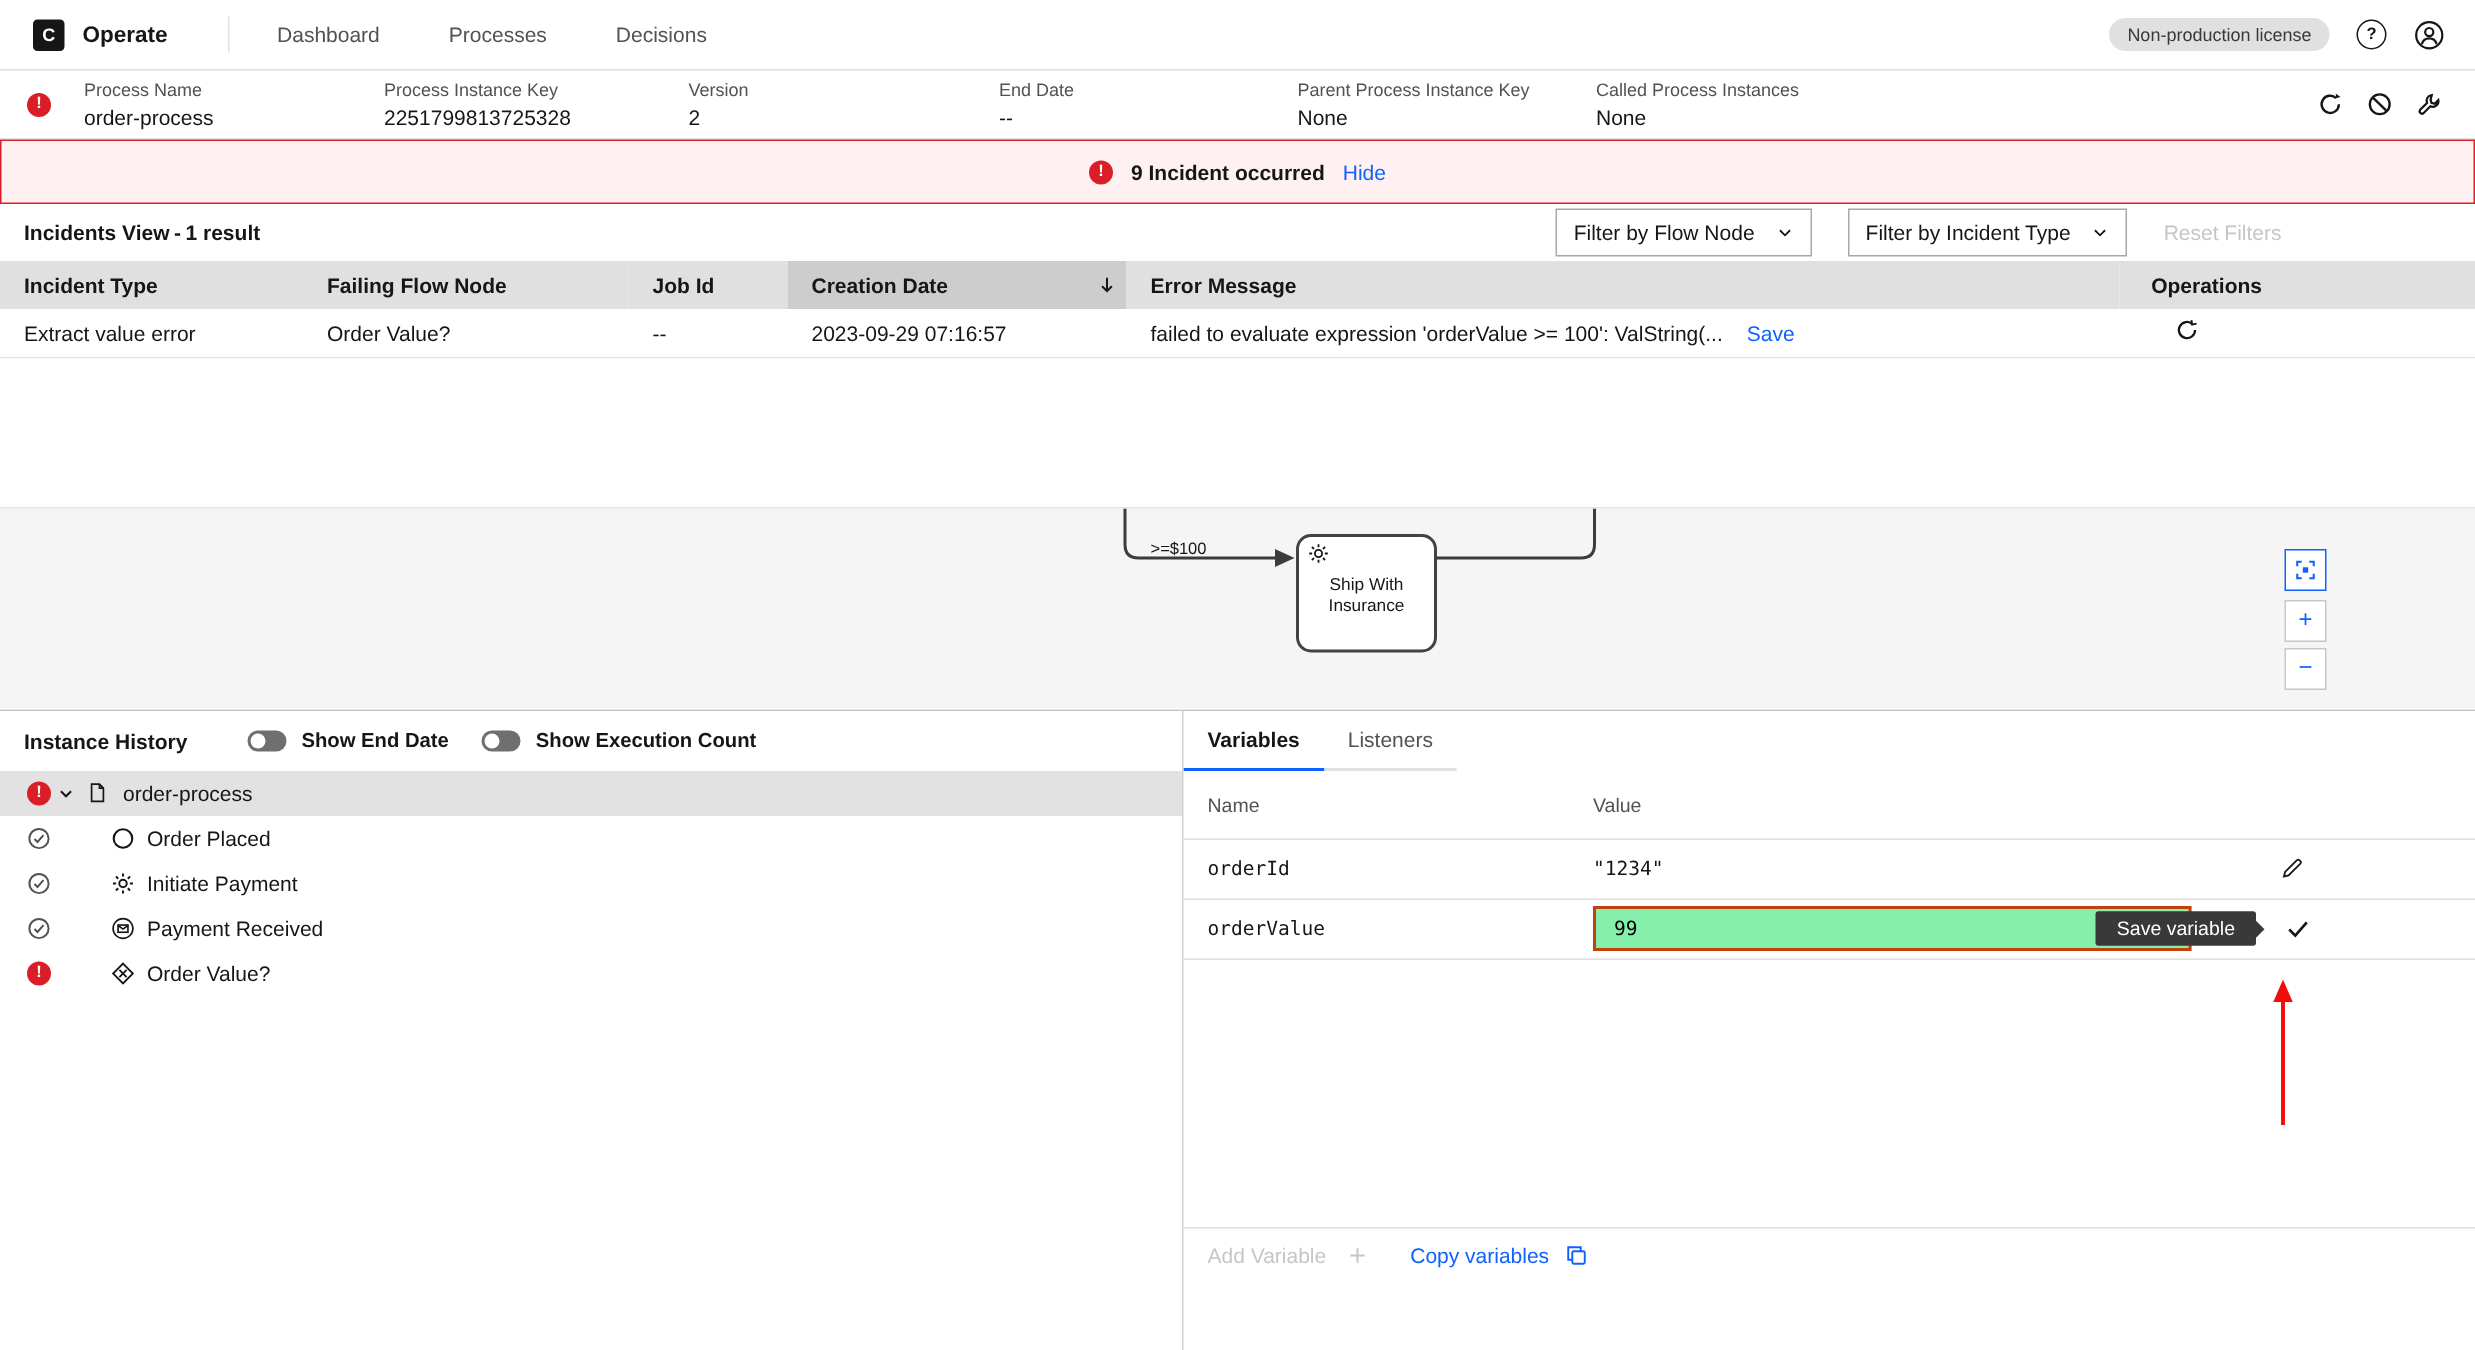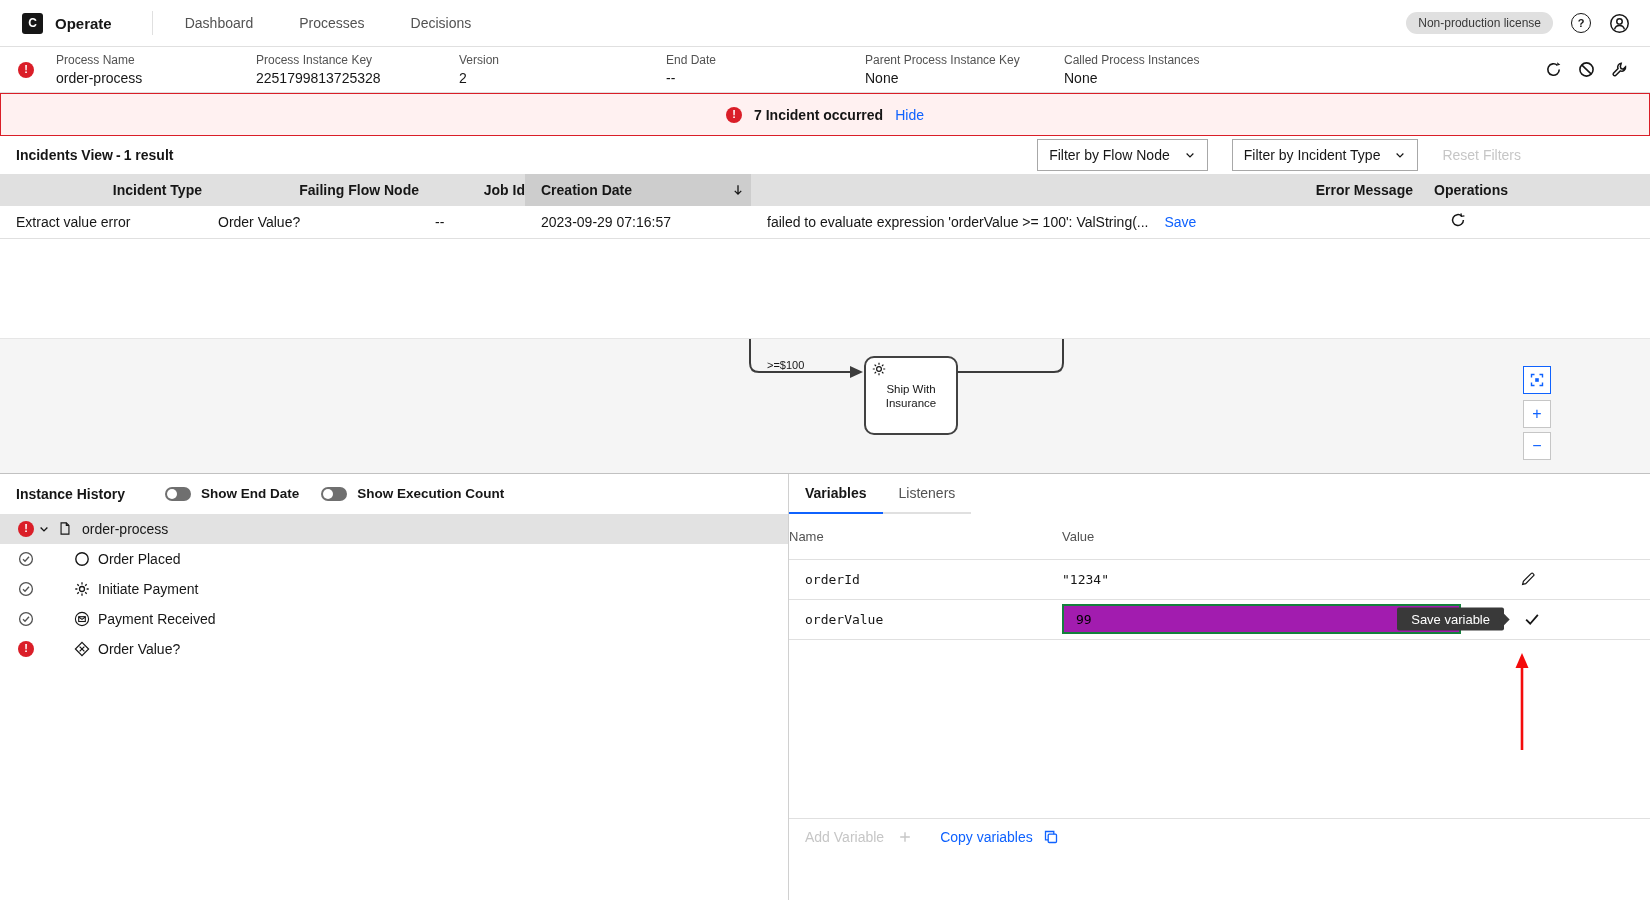--- a/index.html
+++ b/index.html
@@ -36,21 +36,21 @@
 
   
   .incidents-toolbar{height:38px;display:flex;align-items:center;padding:0 16px}
   .iv-title{display:flex;gap:3px;font-weight:700}
   .iv-right{margin-left:auto;display:flex;align-items:center;gap:24px}
   .dropdown{height:32px;border:1px solid #a8a8a8;background:#fff;display:flex;align-items:center;gap:14px;padding:0 11px;cursor:pointer}
   .reset-filters{color:#c6c6c6;margin-right:113px;cursor:default}
 
   
   table.incidents{width:100%;border-collapse:collapse;table-layout:fixed}
-  table.incidents th{background:#e0e0e0;height:32px;font-size:14px;font-weight:700;text-align:right;padding-left:16px}
+  table.incidents th{background:#e0e0e0;height:32px;font-size:14px;font-weight:700;text-align:left;padding-left:16px}
   table.incidents th.sorted{background:#cdcdcd}
   .th-inner{display:flex;align-items:center;justify-content:space-between;padding-right:6px}
   table.incidents th.ops-col{text-align:right;padding-right:142px;padding-left:0}
   table.incidents td{height:32px;padding-left:16px;border-bottom:1px solid #e0e0e0;font-size:14px;white-space:nowrap;overflow:hidden}
   table.incidents td.ops-cell{text-align:right;padding-right:184px;padding-left:0}
   .err-wrap{display:flex;align-items:center;gap:16px}
   .spacer-white{height:99px;background:#fff}
 
   
   .diagram{position:relative;height:135px;background:#f5f5f5;border-top:1px solid #e6e6e6}
@@ -80,27 +80,27 @@
   .tr-root-label{margin-left:10px}
   .tr-type{margin-left:40px}
   .tr-child-label{margin-left:8px}
 
   
   .vars{flex:1;position:relative;overflow:hidden}
   .tabs{display:flex;height:40px}
   .tab{padding:0 16px;display:flex;align-items:center;border-bottom:2px solid #e0e0e0;color:#525252;cursor:pointer}
   .tab.active{border-bottom-color:#0f62fe;color:#161616;font-weight:700}
   .var-head{display:flex;align-items:center;height:46px;border-bottom:1px solid #e0e0e0;color:#525252;font-size:13px}
-  .vh-name{width:273px;}
+  .vh-name{width:273px;padding-left:16px}
   .var-row{display:flex;align-items:center;height:40px;border-bottom:1px solid #e0e0e0;position:relative}
   .mono{font-family:"DejaVu Sans Mono",monospace;font-size:13px}
   .var-name{width:273px;padding-left:16px}
   .icon-btn{background:none;border:none;display:flex;align-items:center;justify-content:center;width:28px;height:28px;cursor:pointer}
   .edit-btn{margin-left:auto;margin-right:108px}
-  .var-input{width:399px;height:30px;border:2px solid #15803d;background:#a21caf;padding:0 12px;outline:none}
+  .var-input{width:399px;height:30px;border:2px solid #c2410c;background:#86efac;padding:0 12px;outline:none}
   .save-btn{margin-left:auto;margin-right:104px}
   .tooltip{position:absolute;right:146px;top:50%;transform:translateY(-50%);background:#393939;color:#fff;font-size:13px;padding:4px 14px;border-radius:2px;white-space:nowrap;z-index:3}
   .tooltip::after{content:"";position:absolute;right:-4px;top:50%;margin-top:-4px;width:8px;height:8px;background:#393939;transform:rotate(45deg)}
   .annotation-arrow{position:absolute;left:723px;top:178px;pointer-events:none}
   .vars-footer{position:absolute;left:0;right:0;bottom:45px;height:38px;border-top:1px solid #e0e0e0;display:flex;align-items:center;padding:10px 16px}
   .add-var{color:#c6c6c6;display:flex;align-items:center;gap:14px;margin-right:28px;cursor:default}
   .copy-vars{color:#0f62fe;display:flex;align-items:center;gap:10px;cursor:pointer}
   svg{display:block}
 </style>
 </head>
@@ -178,21 +178,21 @@
           <path d="M9.6 2.2a3.6 3.6 0 0 0-3 5L2.3 11.5a1.5 1.5 0 0 0 2.1 2.1l4.3-4.3a3.6 3.6 0 0 0 5-3.9l-2.3 2.3-2-.6-.6-2z"></path>
         </svg>
       </span>
     </div>
   </div>
 
   <div class="incident-banner">
     <span class="incident-dot">
         <span>!</span>
       </span>
-    <span class="banner-msg">7 Incident occurred</span>
+    <span class="banner-msg">9 Incident occurred</span>
     <span class="link">Hide</span>
   </div>
 
   <div class="incidents-toolbar">
     <div class="iv-title">
       <span>Incidents View</span>
       <span>-</span>
       <span>1 result</span>
     </div>
     <div class="iv-right">

